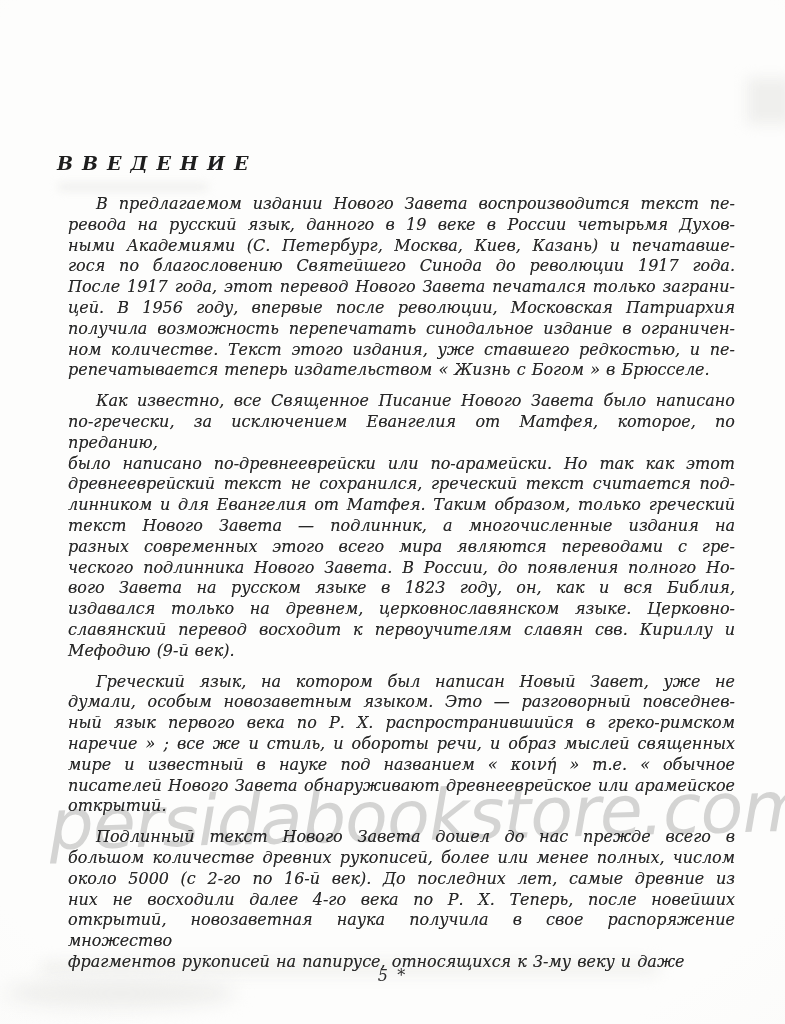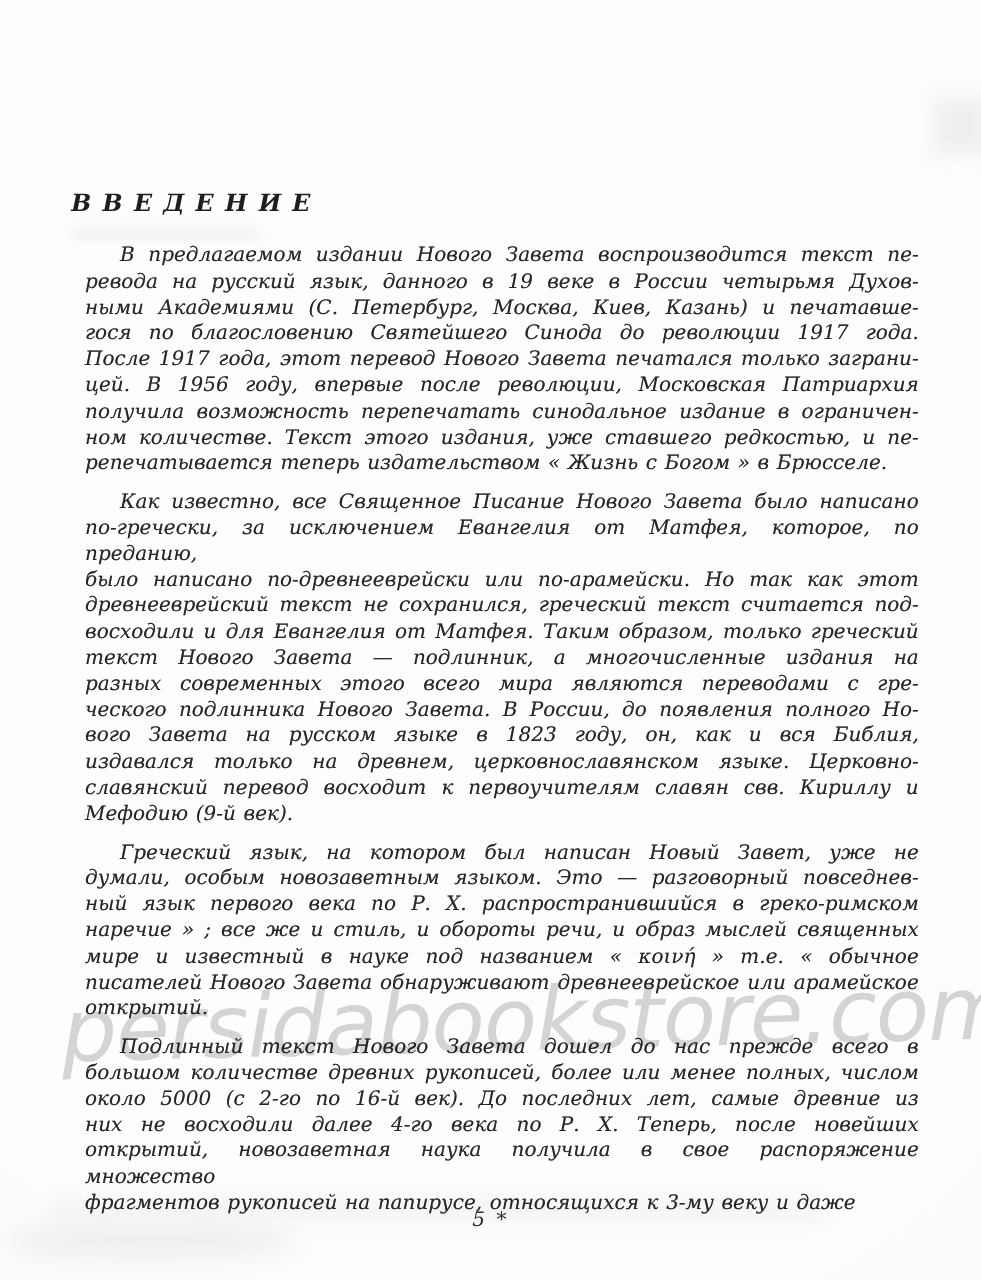--- a/index.html
+++ b/index.html
@@ -139,21 +139,21 @@
           <div class="line">цей. В 1956 году, впервые после революции, Московская Патриархия</div>
           <div class="line">получила возможность перепечатать синодальное издание в ограничен-</div>
           <div class="line">ном количестве. Текст этого издания, уже ставшего редкостью, и пе-</div>
           <div class="line last">репечатывается теперь издательством « Жизнь с Богом » в Брюсселе.</div>
         </div>
         <div class="paragraph">
           <div class="line first">Как известно, все Священное Писание Нового Завета было написано</div>
           <div class="line">по-гречески, за исключением Евангелия от Матфея, которое, по преданию,</div>
           <div class="line">было написано по-древнееврейски или по-арамейски. Но так как этот</div>
           <div class="line">древнееврейский текст не сохранился, греческий текст считается под-</div>
-          <div class="line">восходили и для Евангелия от Матфея. Таким образом, только греческий</div>
+          <div class="line">линником и для Евангелия от Матфея. Таким образом, только греческий</div>
           <div class="line">текст Нового Завета — подлинник, а многочисленные издания на</div>
           <div class="line">разных современных этого всего мира являются переводами с гре-</div>
           <div class="line">ческого подлинника Нового Завета. В России, до появления полного Но-</div>
           <div class="line">вого Завета на русском языке в 1823 году, он, как и вся Библия,</div>
           <div class="line">издавался только на древнем, церковнославянском языке. Церковно-</div>
           <div class="line">славянский перевод восходит к первоучителям славян свв. Кириллу и</div>
           <div class="line last">Мефодию (9-й век).</div>
         </div>
         <div class="paragraph">
           <div class="line first">Греческий язык, на котором был написан Новый Завет, уже не</div>

